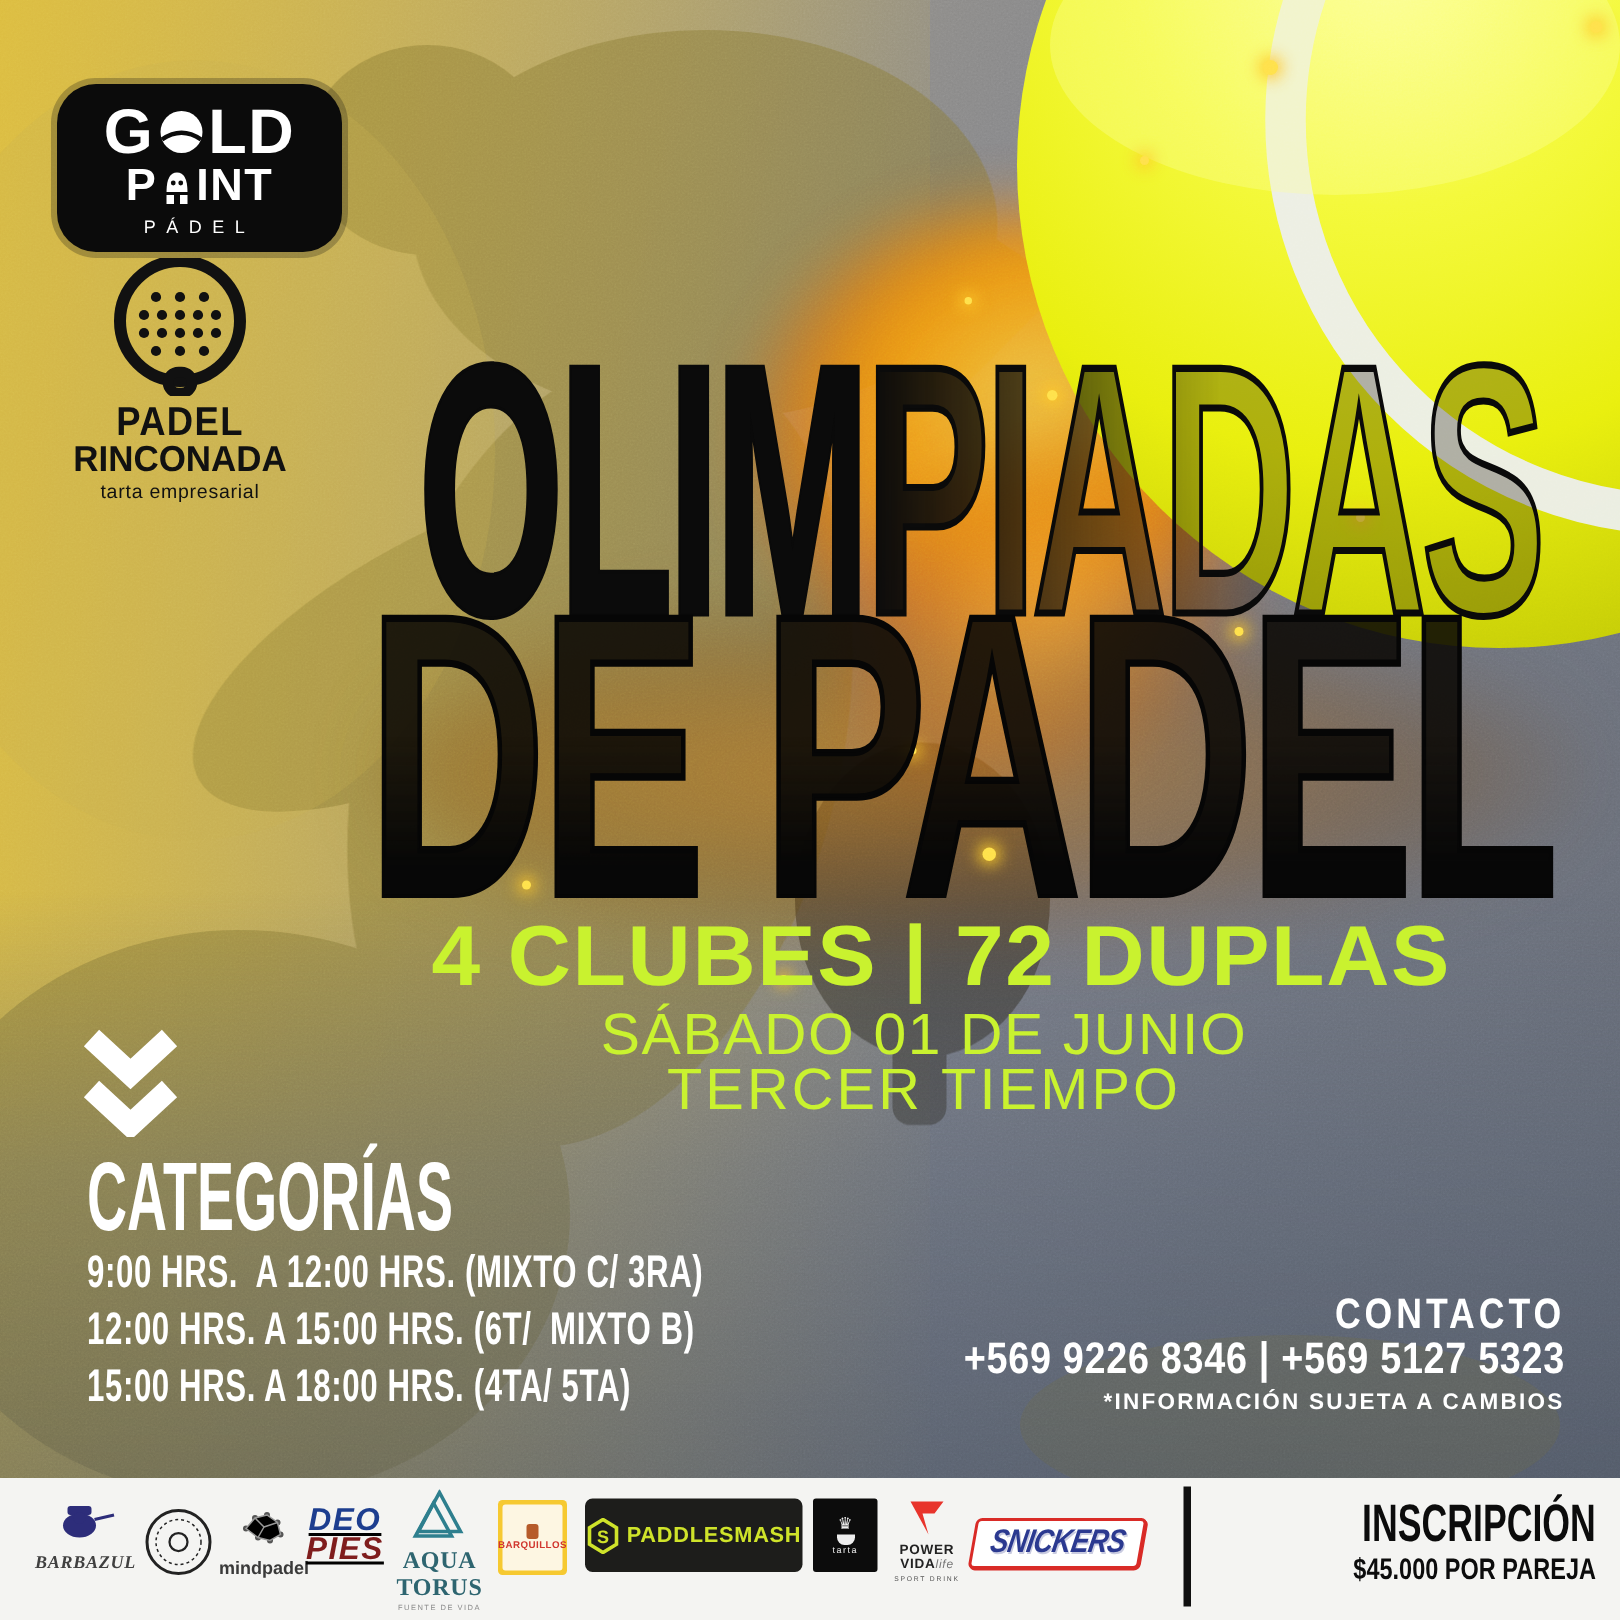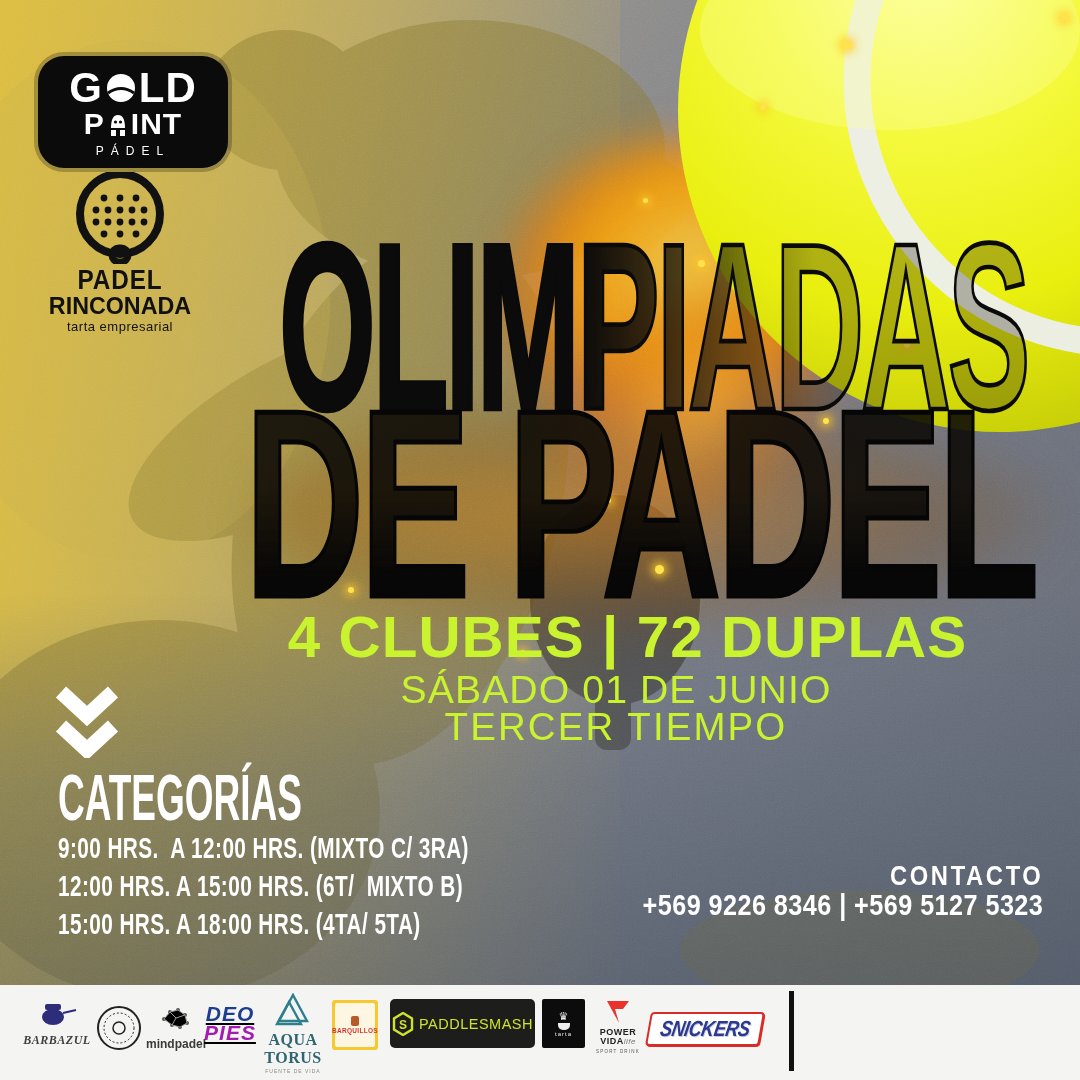--- a/index.html
+++ b/index.html
@@ -70,30 +70,30 @@
   .bar{position:absolute;left:0;top:985px;width:1080px;height:95px;background:#f4f4f2;}
   .bar *{box-sizing:border-box;}
   .lg{position:absolute;text-align:center;}
   .barbazul{left:22px;top:16px;width:70px;color:#404040;}
   .barbazul .txt{font-family:"Liberation Serif",serif;font-weight:700;font-style:italic;font-size:12px;letter-spacing:.5px;}
   .seal{left:96px;top:20px;}
   .mindpadel{left:146px;top:20px;width:56px;color:#3a3a3a;}
   .mindpadel .txt{font-size:12px;font-weight:700;}
   .deopies{left:203px;top:20px;width:54px;line-height:.9;text-decoration:underline;}
   .deo1{color:#1d3e8f;font-weight:700;font-style:italic;font-size:21px;letter-spacing:1px;}
-  .deo2{color:#a21caf;font-weight:700;font-style:italic;font-size:21px;letter-spacing:1px;}
+  .deo2{color:#7f1d1d;font-weight:700;font-style:italic;font-size:21px;letter-spacing:1px;}
   .aqua{left:260px;top:8px;width:66px;color:#2e6570;}
   .aqua .txt{font-family:"Liberation Serif",serif;font-weight:700;font-size:16px;letter-spacing:.5px;}
   .aqua .tag{font-size:5px;color:#8a8a8a;letter-spacing:1px;margin-top:1px;}
   .barq{left:332px;top:15px;width:46px;height:50px;background:#f6c931;border-radius:3px;padding:3px;}
   .barq-in{background:#fdf6e2;width:100%;height:100%;border-radius:2px;display:flex;flex-direction:column;align-items:center;justify-content:center;gap:1px;}
   .barq .txt{color:#d1372f;font-size:6.5px;font-weight:700;letter-spacing:.3px;}
   .barq .ic{width:8px;height:10px;background:#b65b2a;border-radius:2px;}
   .psm{left:390px;top:14px;width:145px;height:49px;background:#1d1d1b;border-radius:5px;display:flex;align-items:center;justify-content:center;gap:5px;}
-  .psm .txt{color:#cfe32a;font-size:14.5px;font-weight:400;letter-spacing:.5px;}
+  .psm .txt{color:#cfe32a;font-size:14.5px;font-weight:700;letter-spacing:.5px;}
   .tarta{left:542px;top:14px;width:43px;height:49px;background:#0c0c0c;border-radius:2px;color:#eee;display:flex;flex-direction:column;align-items:center;justify-content:center;}
   .tarta .crown{font-size:11px;line-height:1;}
   .tarta .cup{width:12px;height:7px;background:#eee;border-radius:0 0 5px 5px;margin:1px 0;}
   .tarta .txt{font-size:6px;letter-spacing:1px;}
   .pwr{left:594px;top:15px;width:48px;color:#222;}
   .pwr .l1{font-size:9px;font-weight:700;letter-spacing:.5px;line-height:1.05;}
   .pwr .life{font-style:italic;font-weight:400;color:#777;font-size:8px;}
   .pwr .tag{font-size:4.5px;letter-spacing:1.2px;color:#555;margin-top:2px;}
   .snick{left:648px;top:27px;width:114px;height:34px;background:#fff;border:2px solid #d92b27;border-radius:4px;
          transform:skewX(-10deg);display:flex;align-items:center;justify-content:center;box-shadow:1px 1px 0 #d92b27;}
@@ -239,20 +239,21 @@
     <path d="M6,6 L32,30 L58,6" fill="none" stroke="#fff" stroke-width="15"></path>
     <path d="M6,40 L32,64 L58,40" fill="none" stroke="#fff" stroke-width="15"></path>
   </svg>
   <div class="cat-h">CATEGORÍAS</div>
   <div class="cat-i" style="top:830px;">9:00 HRS.  A 12:00 HRS. (MIXTO C/ 3RA)</div>
   <div class="cat-i" style="top:868px;">12:00 HRS. A 15:00 HRS. (6T/  MIXTO B)</div>
   <div class="cat-i" style="top:906px;">15:00 HRS. A 18:00 HRS. (4TA/ 5TA)</div>
 
   <div class="contact c-h">CONTACTO</div>
   <div class="contact c-p">+569 9226 8346 | +569 5127 5323</div>
+  <div class="contact c-n">*INFORMACIÓN SUJETA A CAMBIOS</div>
 
   <div class="bar">
 
     <div class="lg barbazul">
       <svg width="40" height="28" viewBox="0 0 40 28">
         <ellipse cx="16" cy="16" rx="11" ry="8" fill="#2d2d7a"></ellipse>
         <rect x="8" y="3" width="16" height="6" rx="2" fill="#2d2d7a"></rect>
         <circle cx="16" cy="11" r="4" fill="#2d2d7a"></circle>
         <path d="M26,12 L39,9" stroke="#2d2d7a" stroke-width="2"></path>
       </svg>
@@ -328,15 +329,19 @@
       <div class="tag">SPORT DRINK</div>
     </div>
 
     <div class="lg snick">
       <div class="txt">SNICKERS</div>
     </div>
 
     <div class="divider"></div>
 
 
+    <div class="lg insc">
+      <div class="h">INSCRIPCIÓN</div>
+      <div class="p">$45.000 POR PAREJA</div>
+    </div>
 
   </div>
 </div>
 
 </body></html>

